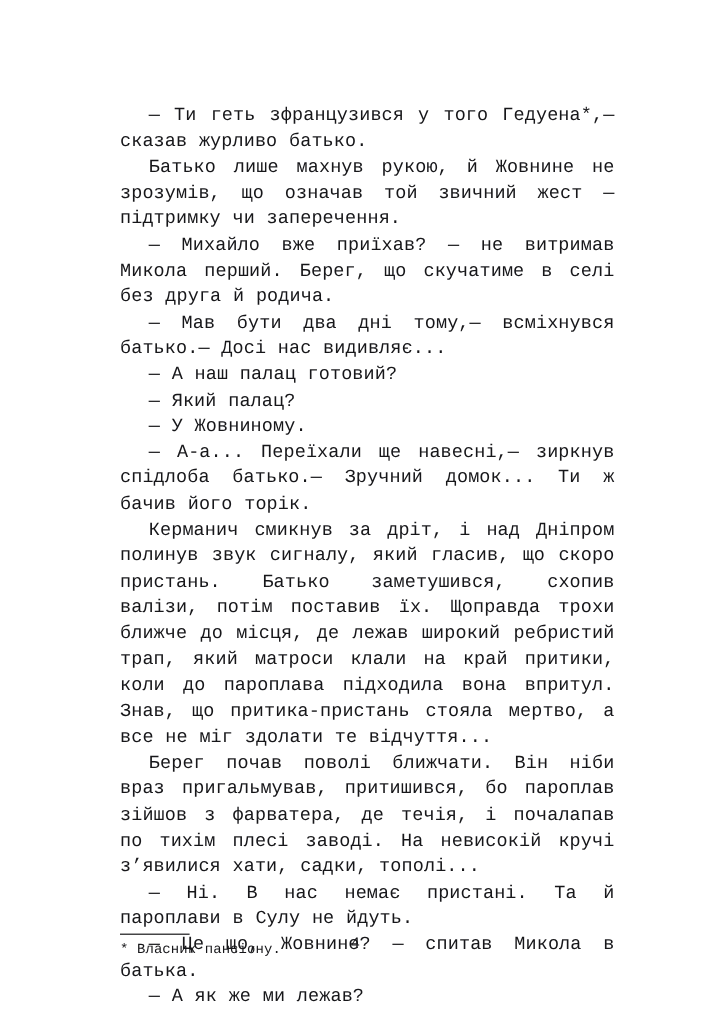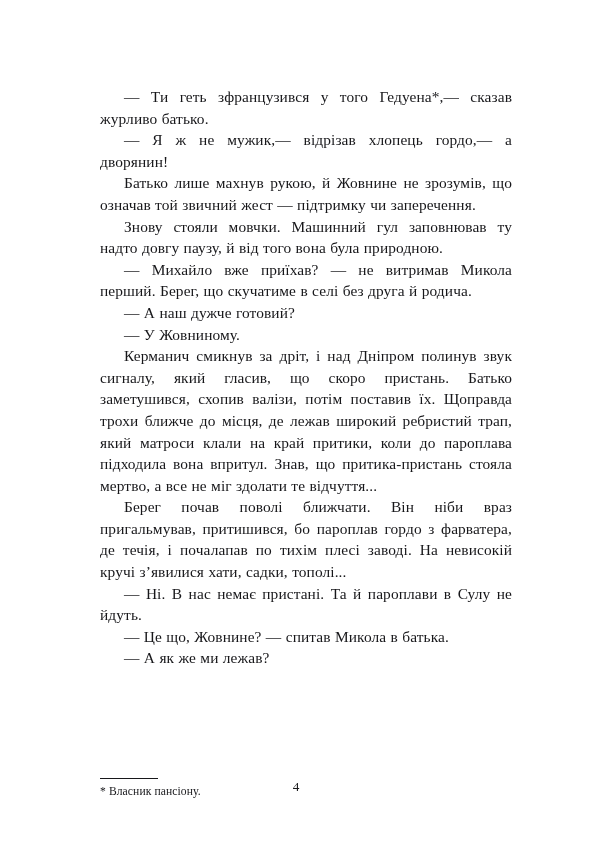--- a/index.html
+++ b/index.html
@@ -7,21 +7,21 @@
     margin: 0;
     padding: 0;
     background: #ffffff;
   }
   .page {
     position: relative;
     width: 592px;
     height: 852px;
     background: #ffffff;
     overflow: hidden;
-    font-family: Liberation Serif, serif;
+    font-family: Liberation Mono, monospace;
     color: #17171a;
   }
   .textblock {
     position: absolute;
     left: 100px;
     top: 86px;
     width: 412px;
   }
   .para {
     margin: 0;
@@ -68,28 +68,29 @@
     line-height: 16px;
   }
 </style>
 </head>
 <body>
 
 <div class="page">
 
   <div class="textblock">
     <p class="para last-line-free">— Ти геть зфранцузився у того Гедуена*,— сказав журливо батько.</p>
-    <p class="para">— Я ж не мужик,— відрізав хлопець гордо,— а дворянин!</p>
     <p class="para last-line-free">Батько лише махнув рукою, й Жовнине не зрозумів, що оз­начав той звичний жест — підтримку чи заперечення.</p>
-    <p class="para last-line-free">Знову стояли мовчки. Машинний гул заповнював ту надто довгу паузу, й від того вона була природною.</p>
     <p class="para last-line-free">— Михайло вже приїхав? — не витримав Микола перший. Берег, що скучатиме в селі без друга й родича.</p>
-    <p class="para last-line-free">— А наш дужче готовий?</p>
+    <p class="para last-line-free">— Мав бути два дні тому,— всміхнувся батько.— Досі нас видивляє...</p>
+    <p class="para last-line-free">— А наш палац готовий?</p>
+    <p class="para last-line-free">— Який палац?</p>
     <p class="para last-line-free">— У Жовниному.</p>
+    <p class="para last-line-free">— А-а... Переїхали ще навесні,— зиркнув спідлоба батько.— Зручний домок... Ти ж бачив його торік.</p>
     <p class="para last-line-free">Керманич смикнув за дріт, і над Дніпром полинув звук сиг­налу, який гласив, що скоро пристань. Батько заметушився, схопив валізи, потім поставив їх. Щоправда трохи ближче до місця, де лежав широкий ребристий трап, який матроси кла­ли на край притики, коли до пароплава підходила вона впри­тул. Знав, що притика-пристань стояла мертво, а все не міг здолати те відчуття...</p>
-    <p class="para last-line-free">Берег почав поволі ближчати. Він ніби враз пригальмував, притишився, бо пароплав гордо з фарватера, де течія, і по­чалапав по тихім плесі заводі. На невисокій кручі з’явилися хати, садки, тополі...</p>
+    <p class="para last-line-free">Берег почав поволі ближчати. Він ніби враз пригальмував, притишився, бо пароплав зійшов з фарватера, де течія, і по­чалапав по тихім плесі заводі. На невисокій кручі з’явилися хати, садки, тополі...</p>
     <p class="para last-line-free">— Ні. В нас немає пристані. Та й пароплави в Сулу не йдуть.</p>
     <p class="para last-line-free">— Це що, Жовнине? — спитав Микола в батька.</p>
     <p class="para last-line-free">— А як же ми лежав?</p>
   </div>
 
   <div class="footnote-zone">
     <div class="footnote-rule"></div>
     <p class="footnote-text">* Власник пансіону.</p>
   </div>
 

